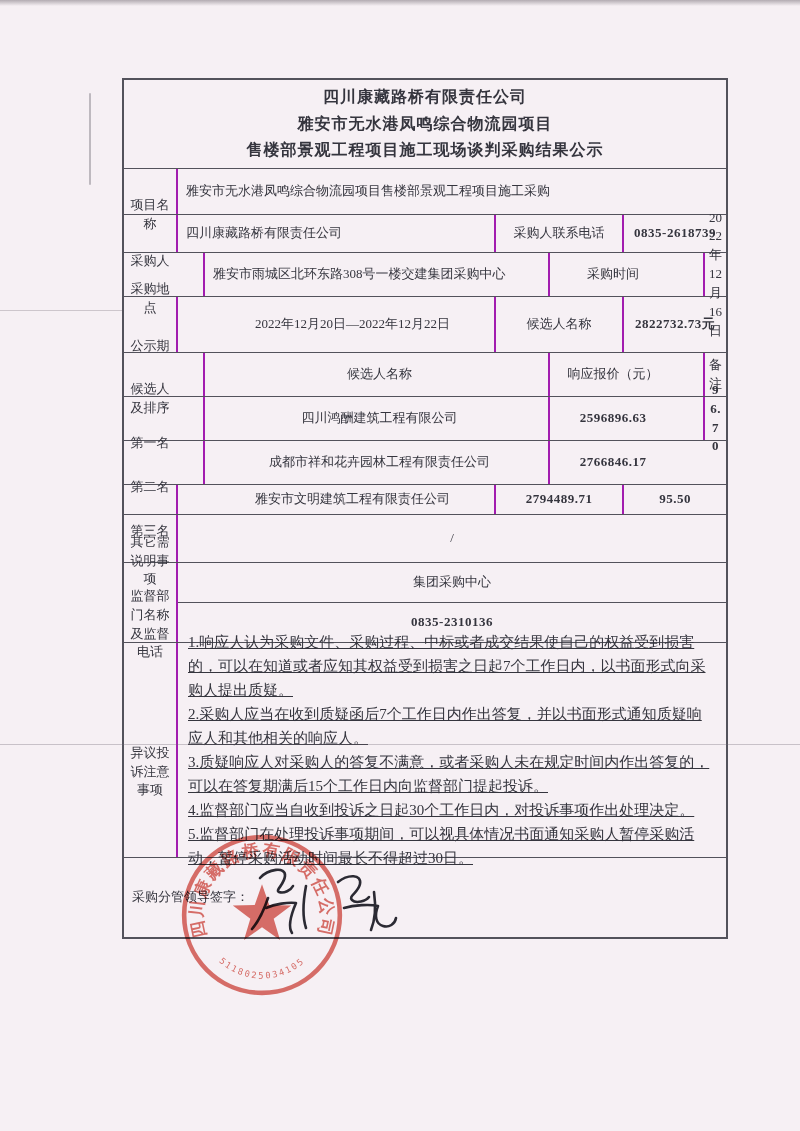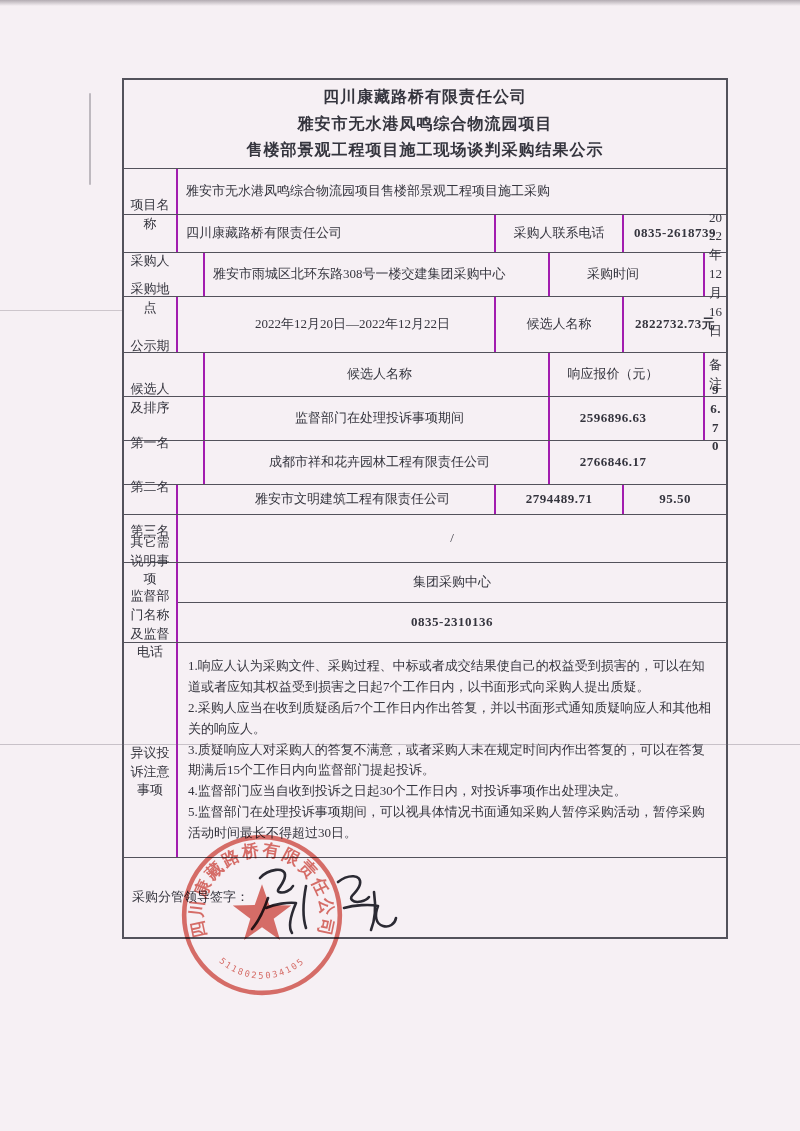--- a/index.html
+++ b/index.html
@@ -41,21 +41,21 @@
   .h56{height:56px;} .h30{height:30px;} .h48{height:48px;} .h80{height:80px;}
   .h215{height:215px;}
   .title-cell{flex-direction:column;justify-content:center;gap:2px;
     font-weight:bold;font-size:16px;letter-spacing:1px;width:100%;}
   .title-cell div{line-height:1.55;}
   .stack{flex-direction:column;align-items:stretch;padding:0;}
   .stack>div{flex:1;display:flex;align-items:center;justify-content:center;
     box-sizing:border-box;}
   .stack>div+div{border-top:1px solid #53525b;}
   .notice{flex-direction:column;align-items:flex-start;justify-content:center;
-    text-align:left;padding:8px 10px;font-size:13px;line-height:1.6;}
+    text-align:left;padding:8px 10px;font-size:15px;line-height:1.6;text-decoration:underline;}
   .sig-row .cell{justify-content:flex-start;padding-left:8px;}
   .num{letter-spacing:.5px;font-weight:bold;}
   
   .seal{position:absolute;left:178px;top:831px;width:168px;height:168px;
     opacity:.82;mix-blend-mode:multiply;}
   .handsign{position:absolute;left:246px;top:856px;width:160px;height:88px;
     mix-blend-mode:multiply;}
 </style>
 </head>
 <body>
@@ -104,21 +104,21 @@
 
     <div class="t-row h44">
       <div class="cell c-label">候选人及排序</div>
       <div class="cell c-val">候选人名称</div>
       <div class="cell c-sub">响应报价（元）</div>
       <div class="cell c-sub2">备注</div>
     </div>
 
     <div class="t-row h44">
       <div class="cell c-label">第一名</div>
-      <div class="cell c-val">监督部门在处理投诉事项期间</div>
+      <div class="cell c-val">四川鸿酬建筑工程有限公司</div>
       <div class="cell c-sub num">2596896.63</div>
       <div class="cell c-sub2 num">96.70</div>
     </div>
     <div class="t-row h44">
       <div class="cell c-label">第二名</div>
       <div class="cell c-val">成都市祥和花卉园林工程有限责任公司</div>
       <div class="cell c-sub num">2766846.17</div>
     </div>
     <div class="t-row h30">
       <div class="cell c-label">第三名</div>

